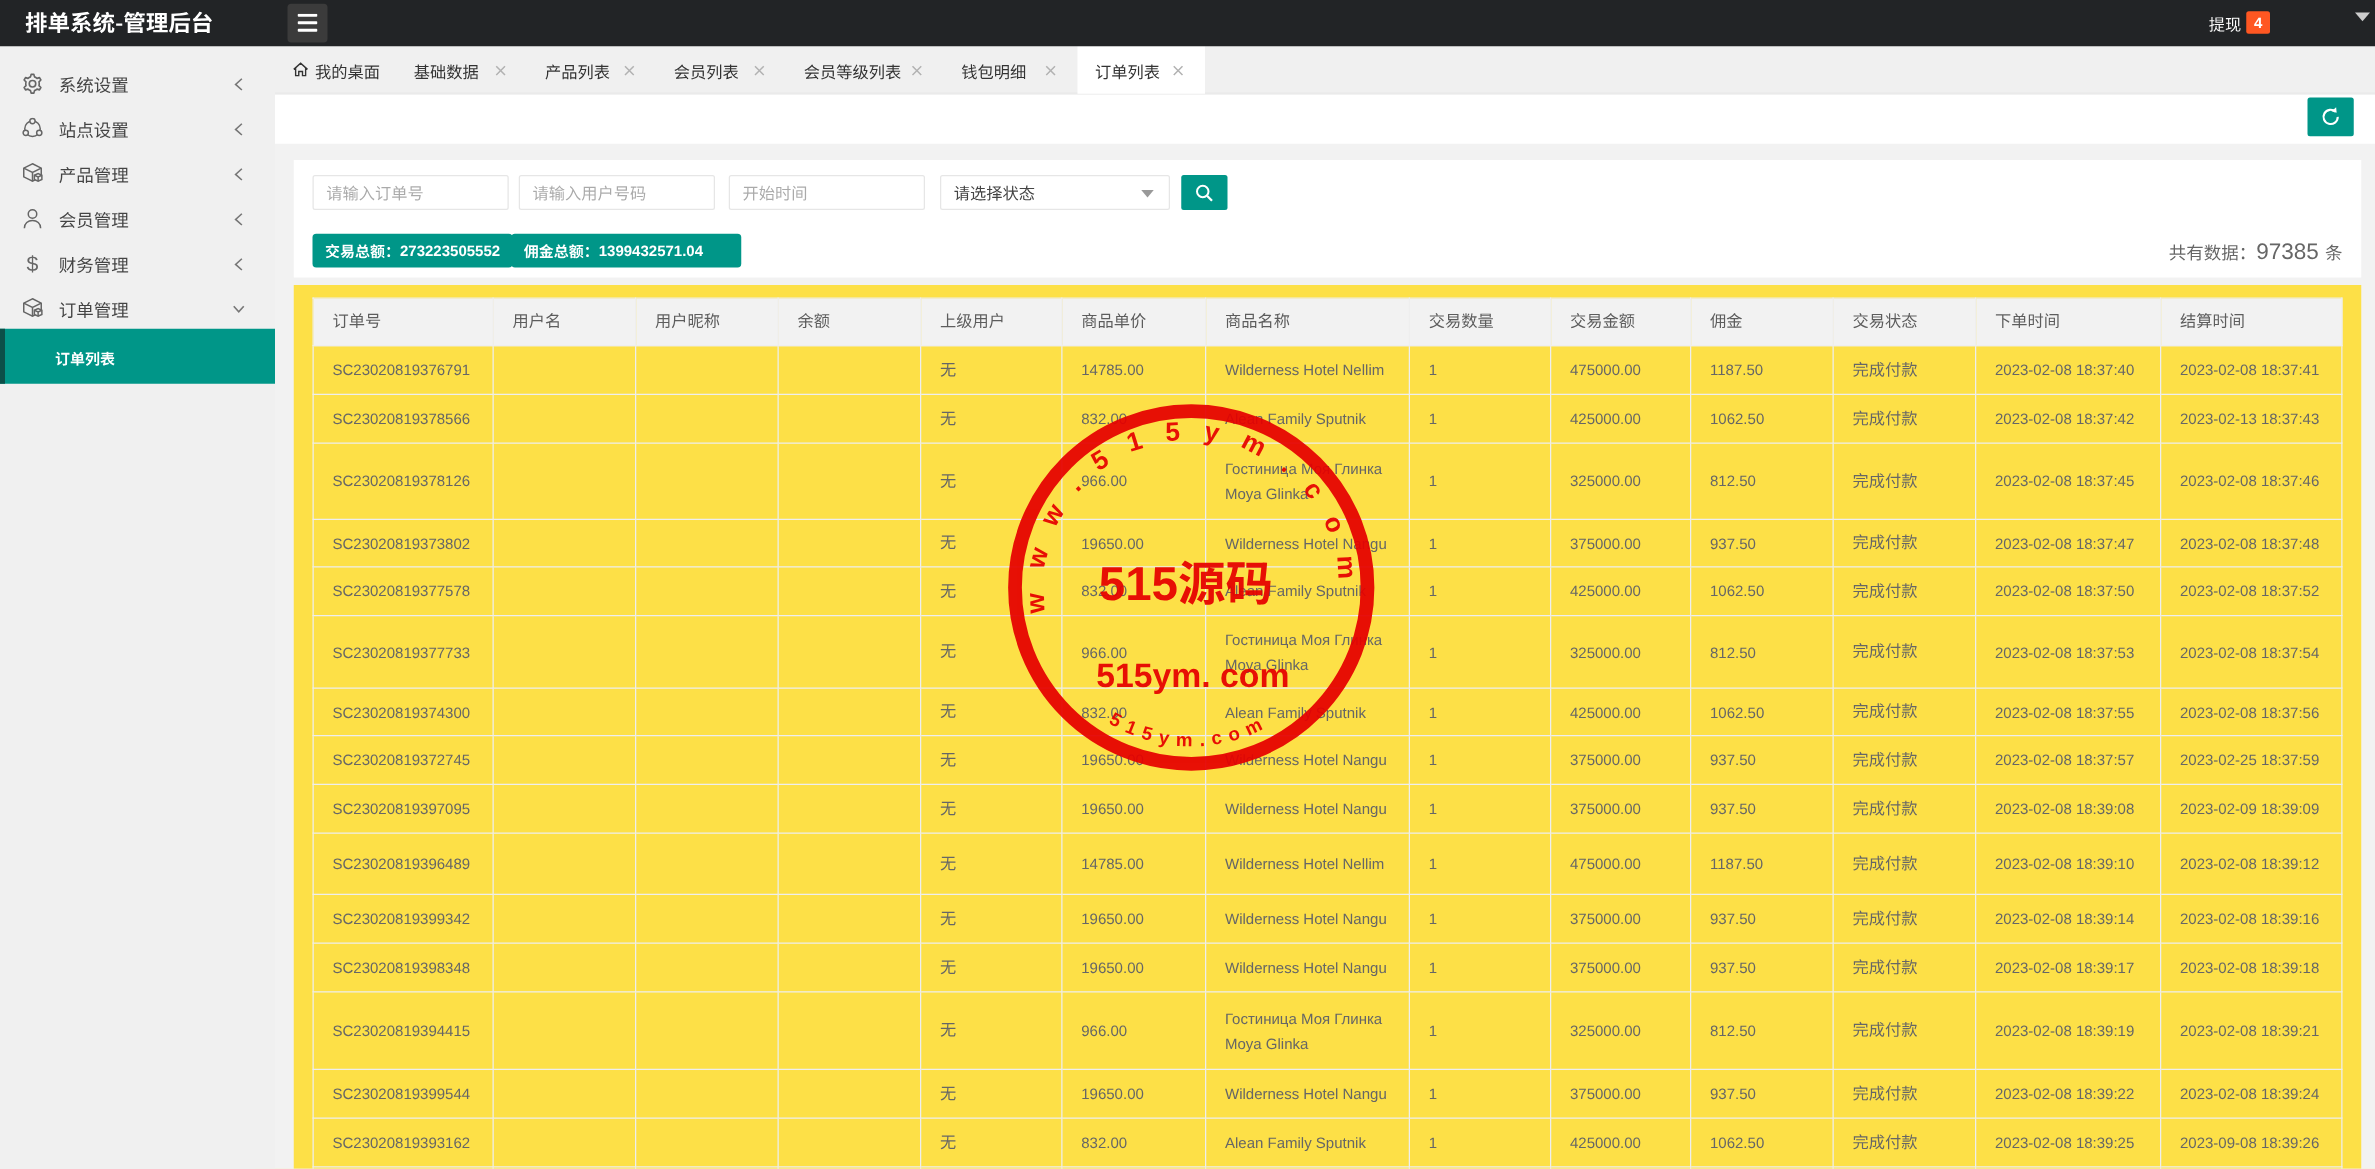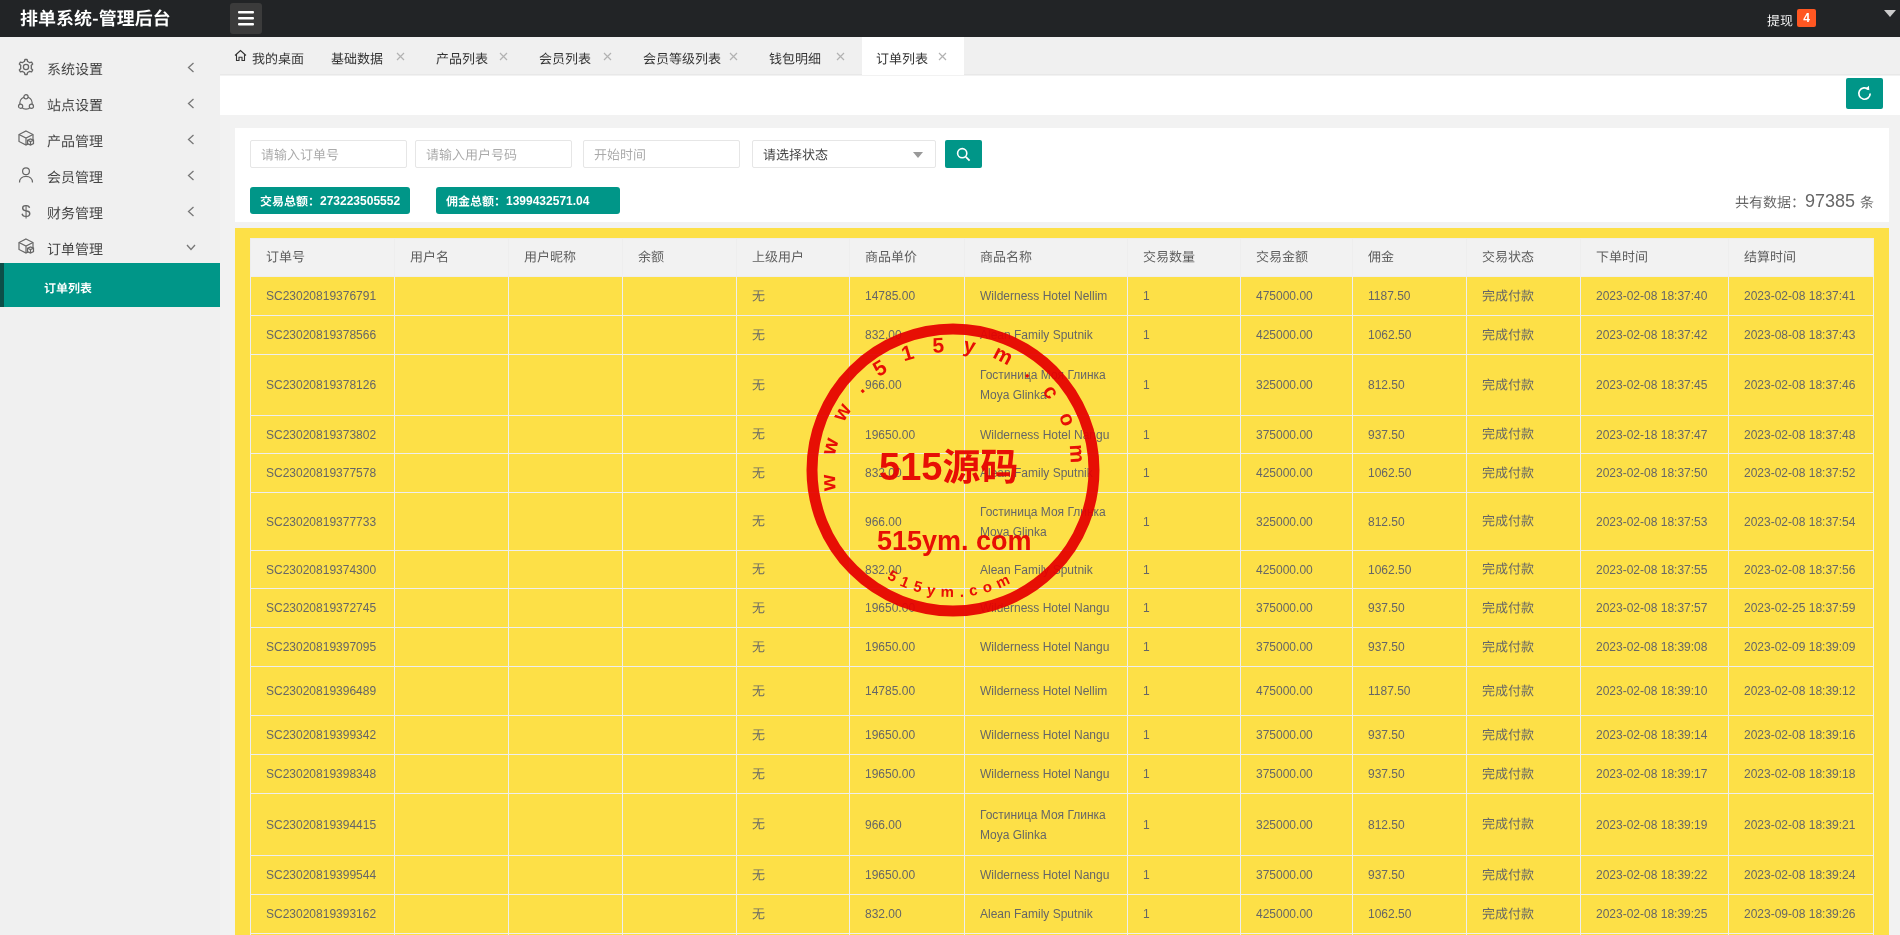--- a/index.html
+++ b/index.html
@@ -409,21 +409,21 @@
 <div class="badge" style="left:15px;width:160px">
       <span class="abs" style="left:10px;top:7px"><svg class="zh" style="width:60.0px;height:12px;vertical-align:-1.5px;" viewBox="0 0 5000 1000">
           <use href="#b4ea4" x="0"></use>
           <use href="#b6613" x="1000"></use>
           <use href="#b603b" x="2000"></use>
           <use href="#b989d" x="3000"></use>
           <use href="#bff1a" x="4000"></use>
         </svg></span>
       <span class="abs" style="left:70px;top:7px;font-size:12px">273223505552</span>
     </div>
-<div class="badge" style="left:201px;width:184px">
+<div class="badge" style="left:174px;width:184px">
       <span class="abs" style="left:10px;top:7px"><svg class="zh" style="width:60.0px;height:12px;vertical-align:-1.5px;" viewBox="0 0 5000 1000">
           <use href="#b4f63" x="0"></use>
           <use href="#b91d1" x="1000"></use>
           <use href="#b603b" x="2000"></use>
           <use href="#b989d" x="3000"></use>
           <use href="#bff1a" x="4000"></use>
         </svg></span>
       <span class="abs" style="left:70px;top:7px;font-size:12px">1399432571.04</span>
     </div>
 <div class="abs" style="right:15px;top:63px;font-size:14px;color:#666"><svg class="zh" style="width:70.0px;height:14px;vertical-align:-1.8px;" viewBox="0 0 5000 1000">
@@ -563,21 +563,21 @@
           <td>1</td>
           <td>425000.00</td>
           <td>1062.50</td>
           <td><svg class="zh" style="width:52.0px;height:13px;vertical-align:-1.6px;" viewBox="0 0 4000 1000">
               <use href="#r5b8c" x="0"></use>
               <use href="#r6210" x="1000"></use>
               <use href="#r4ed8" x="2000"></use>
               <use href="#r6b3e" x="3000"></use>
             </svg></td>
           <td>2023-02-08 18:37:42</td>
-          <td>2023-08-08 18:37:43</td>
+          <td>2023-02-13 18:37:43</td>
         </tr>
 <tr style="height:61px">
           <td>SC23020819378126</td>
           <td></td>
           <td></td>
           <td></td>
           <td><svg class="zh" style="width:13.0px;height:13px;vertical-align:-1.6px;" viewBox="0 0 1000 1000">
               <use href="#r65e0" x="0"></use>
             </svg></td>
           <td>966.00</td>
@@ -606,21 +606,21 @@
           <td style="line-height:20px">Wilderness Hotel Nangu</td>
           <td>1</td>
           <td>375000.00</td>
           <td>937.50</td>
           <td><svg class="zh" style="width:52.0px;height:13px;vertical-align:-1.6px;" viewBox="0 0 4000 1000">
               <use href="#r5b8c" x="0"></use>
               <use href="#r6210" x="1000"></use>
               <use href="#r4ed8" x="2000"></use>
               <use href="#r6b3e" x="3000"></use>
             </svg></td>
-          <td>2023-02-18 18:37:47</td>
+          <td>2023-02-08 18:37:47</td>
           <td>2023-02-08 18:37:48</td>
         </tr>
 <tr style="height:39px">
           <td>SC23020819377578</td>
           <td></td>
           <td></td>
           <td></td>
           <td><svg class="zh" style="width:13.0px;height:13px;vertical-align:-1.6px;" viewBox="0 0 1000 1000">
               <use href="#r65e0" x="0"></use>
             </svg></td>

